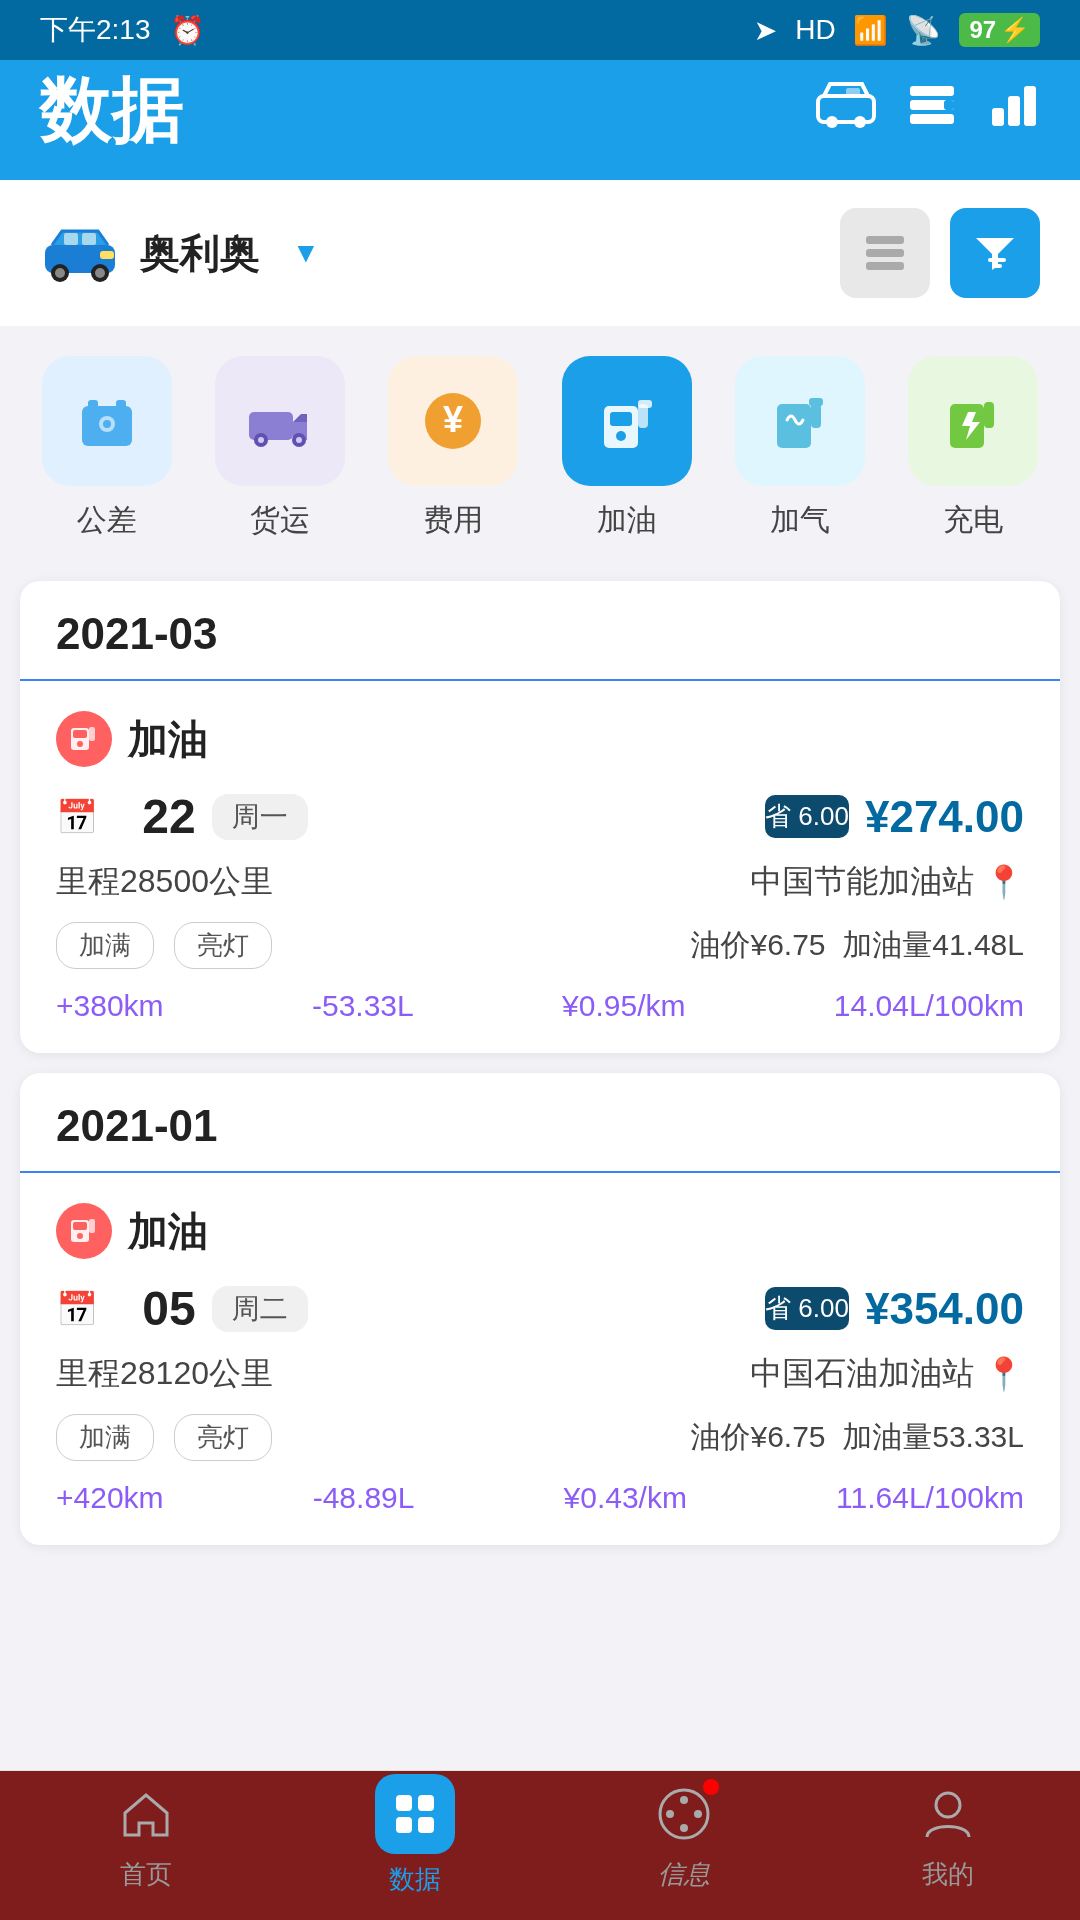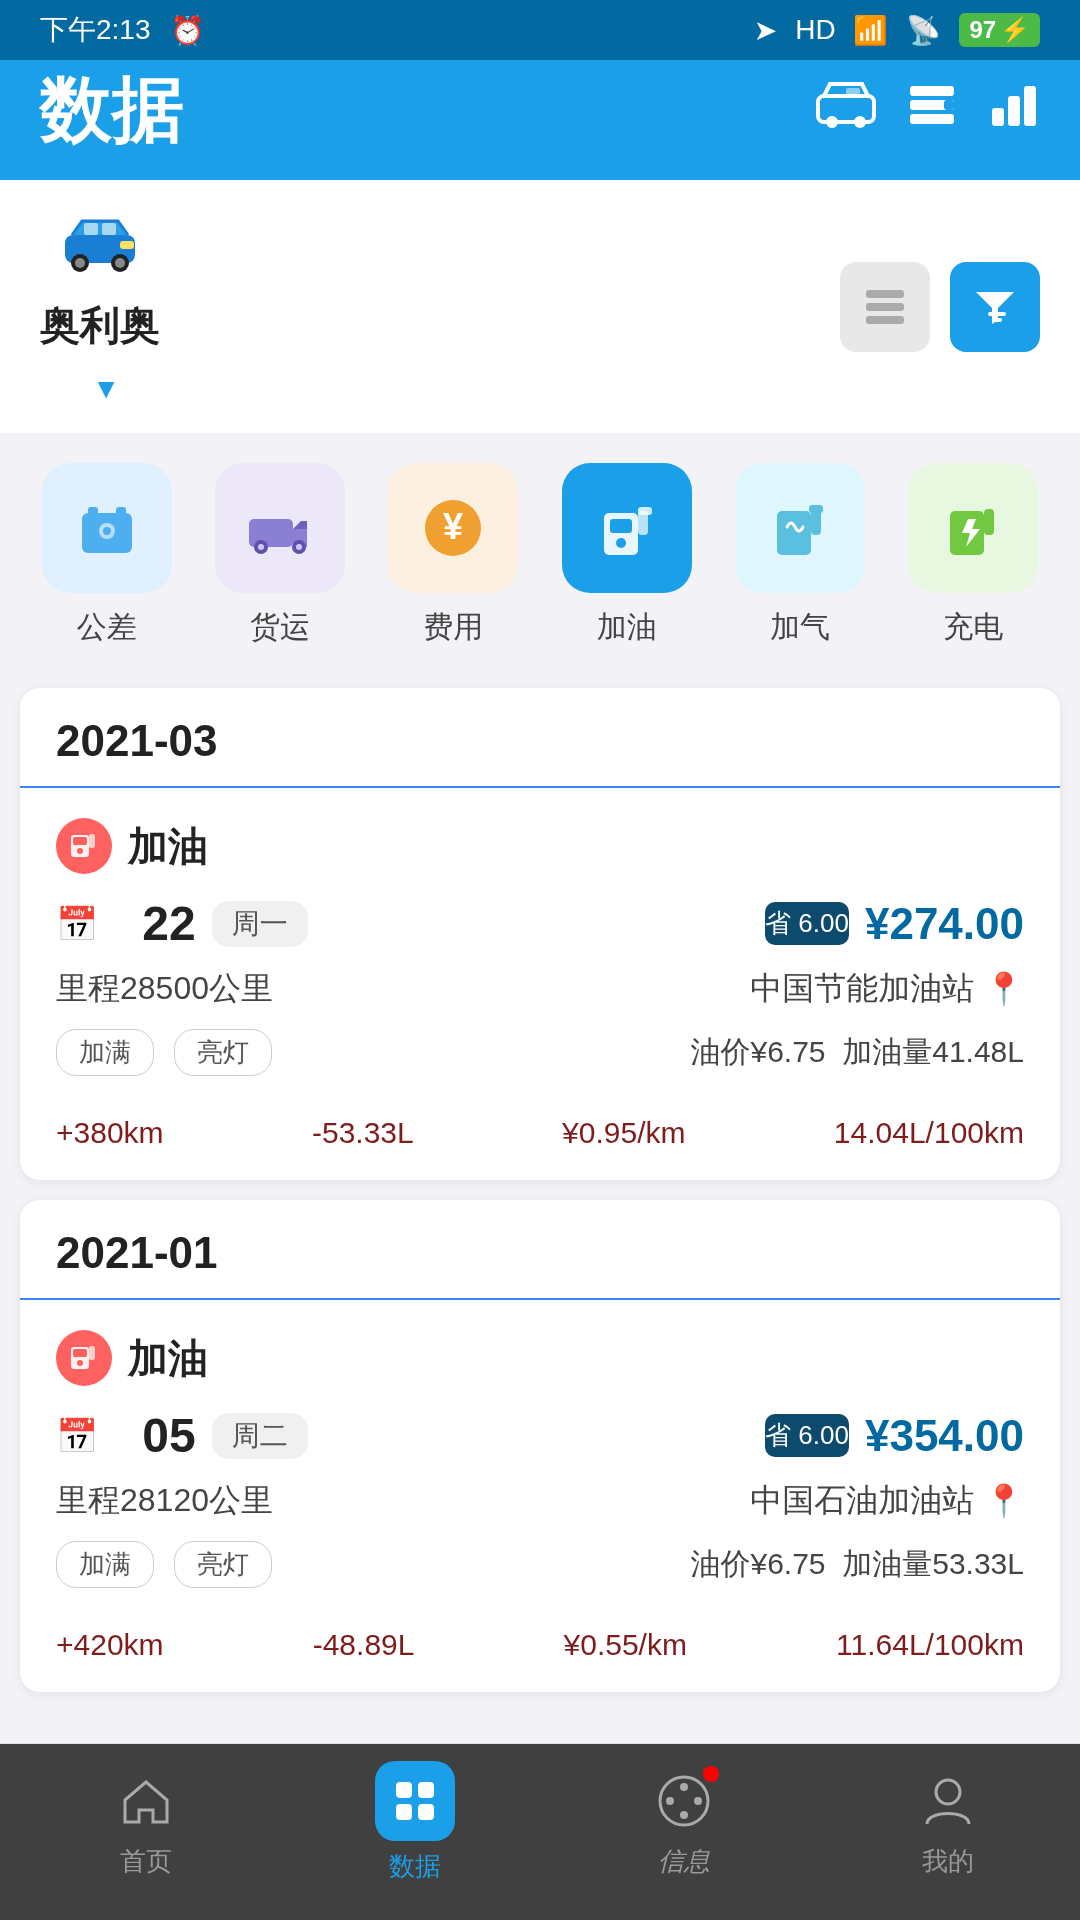--- a/index.html
+++ b/index.html
@@ -63,21 +63,20 @@
       background: white;
       padding: 28px 40px;
       display: flex;
       align-items: center;
       justify-content: space-between;
     }
     .car-selector-left {
       display: flex;
       align-items: center;
       gap: 20px;
-      flex-direction: column;
     }
     .car-icon-wrap {
       width: 80px; height: 70px;
       display: flex; align-items: center; justify-content: center;
     }
     .car-name {
       font-size: 40px;
       font-weight: 600;
       color: #222;
     }
@@ -240,31 +239,31 @@
       margin-left: auto;
       font-size: 30px;
       color: #444;
     }
     .record-row4 {
       display: flex;
       justify-content: space-between;
       font-size: 30px;
       color: #444;
     }
-    .stat-item { color: #7f1d1d; margin-top: 20px; }
+    .stat-item { color: #8b5cf6; }
     .stat-item.neg { }
 
     
     .bottom-nav {
       position: fixed;
       bottom: 0;
       left: 0;
       width: 1080px;
-      height: 177px;
-      background: #404040;
+      height: 150px;
+      background: #7f1d1d;
       display: flex;
       align-items: center;
       justify-content: space-around;
       border-top: 1px solid #e0e0e0;
       padding-bottom: 20px;
       padding-left: 14px;
     }
     .nav-item {
       display: flex;
       flex-direction: column;
@@ -559,21 +558,21 @@
       <div class="record-row3">
         <span class="tag-badge">加满</span>
         <span class="tag-badge">亮灯</span>
         <span class="oil-info">
           <span>油价¥6.75</span>&nbsp;&nbsp;<span>加油量53.33L</span>
         </span>
       </div>
       <div class="record-row4">
         <span class="stat-item">+420km</span>
         <span class="stat-item neg">-48.89L</span>
-        <span class="stat-item">¥0.55/km</span>
+        <span class="stat-item">¥0.43/km</span>
         <span class="stat-item">11.64L/100km</span>
       </div>
     </div>
   </div>
 </div>
 
 <div class="bottom-nav">
   <div class="nav-item">
     <div class="nav-icon">
       <svg width="58" height="58" viewBox="0 0 58 58" fill="none">

